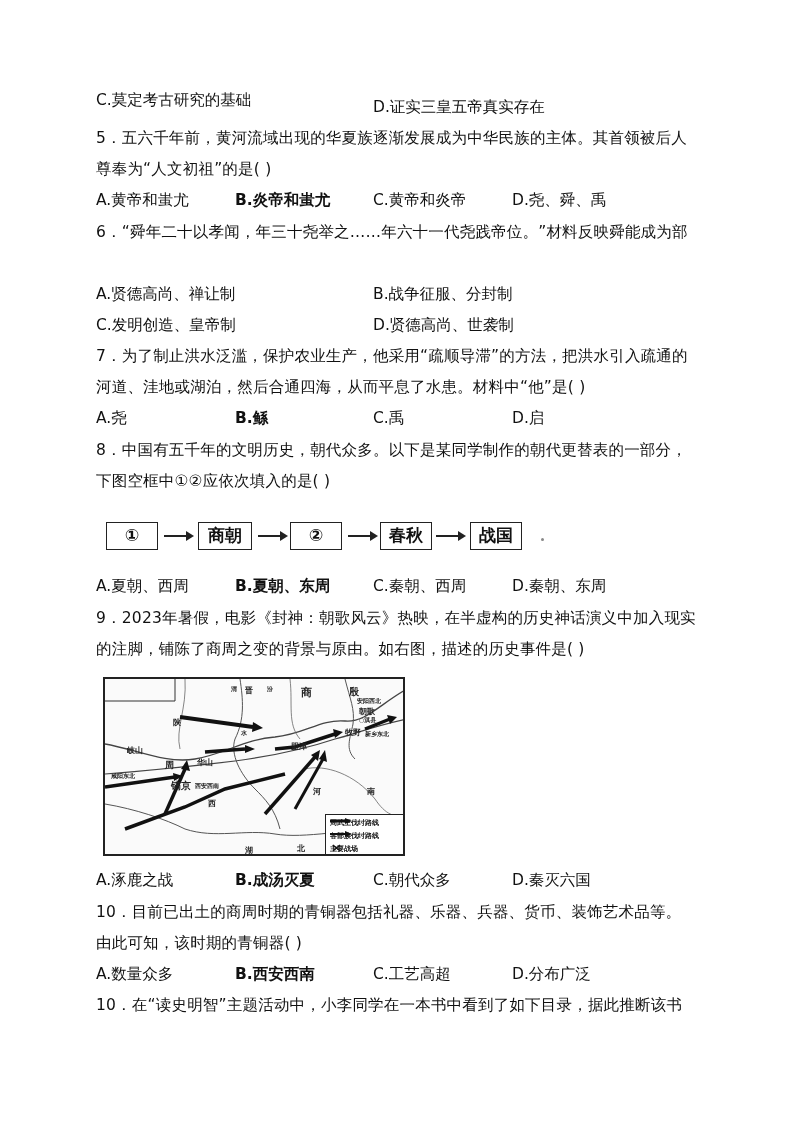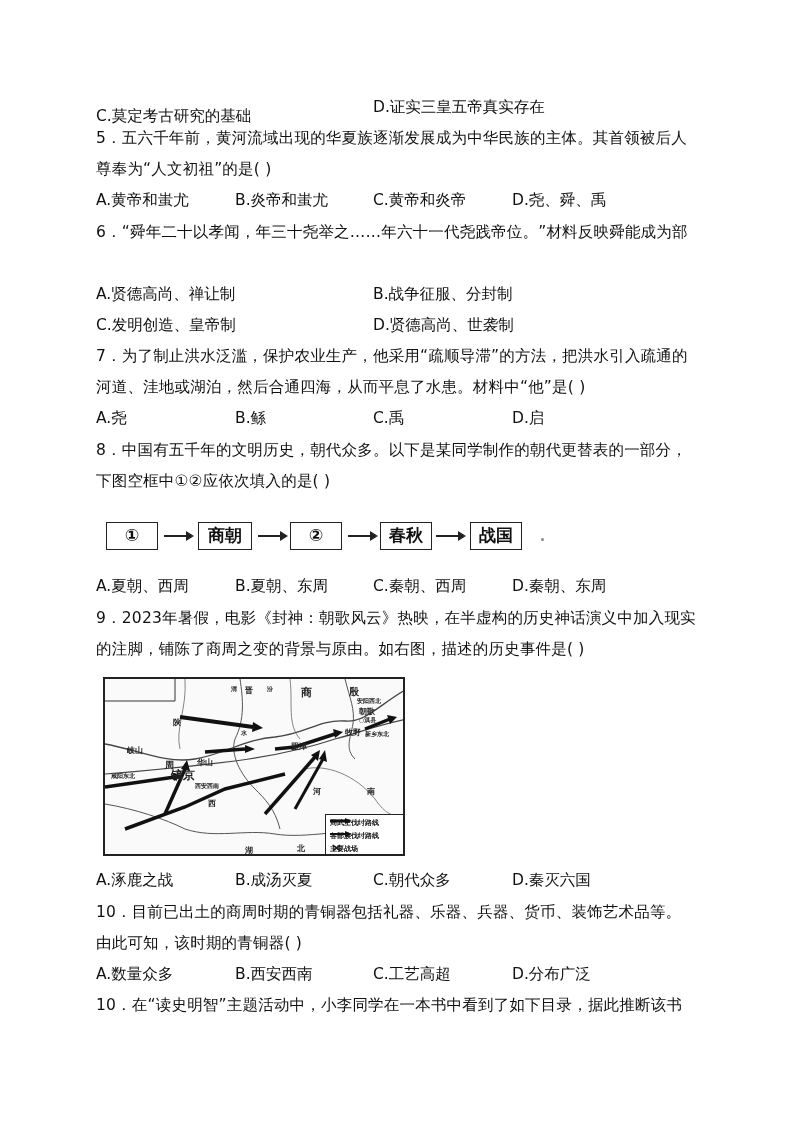--- a/index.html
+++ b/index.html
@@ -1,21 +1,21 @@
 <!DOCTYPE html>
 <html><head>
 <meta charset="utf-8">
 <style>
   html, body { margin: 0; padding: 0; background: #ffffff; }
   body { width: 794px; height: 1123px; position: relative; overflow: hidden;
          font-family: "DejaVu Sans", "Liberation Sans", sans-serif; color: #111; }
   .page { position: absolute; left: 0; top: 0; width: 794px; height: 1123px; }
   .line { position: absolute; left: 96px; font-size: 15.5px; line-height: 20px; white-space: nowrap; letter-spacing: 0.2px; }
   .opt { position: absolute; font-size: 15.5px; line-height: 20px; white-space: nowrap; }
-  .c1 { left: 96px; } .c2 { left: 235px; } .c3 { left: 373px; } .c4 { left: 512px; }
+  .c1 { left: 96px; } .c2 { left: 235px; font-weight: bold; } .c3 { left: 373px; } .c4 { left: 512px; }
   .h2 { left: 373px; }
 
   
   .flow { position: absolute; left: 106px; top: 522px; height: 30px; }
   .fbox { position: absolute; top: 0; height: 28px; border: 1.5px solid #222; box-sizing: border-box;
           font-weight: bold; font-size: 17px; line-height: 25px; text-align: center; font-family: "DejaVu Sans", sans-serif; }
   .farrow { position: absolute; top: 13px; height: 2px; background: #222; }
   .farrow::after { content: ""; position: absolute; right: -2px; top: -4px; border-left: 8px solid #222;
                    border-top: 5px solid transparent; border-bottom: 5px solid transparent; }
   .dot { position: absolute; left: 541px; top: 538px; width: 3px; height: 3px; background: #888; border-radius: 50%; }
@@ -26,21 +26,21 @@
   .mlabel { position: absolute; font-size: 8px; color: #222; white-space: nowrap; font-weight: bold; }
   .mlabel.big { font-size: 11px; }
   .legend { position: absolute; left: 220px; top: 135px; width: 80px; height: 42px; border-left: 1px solid #222; border-top: 1px solid #222; background: #fff; }
   .legend .row { position: absolute; left: 4px; font-size: 7px; white-space: nowrap; font-weight: bold; text-align: center; }
 </style>
 </head>
 <body>
 
 <div class="page">
 
-  <div class="opt c1" style="top:106px">C.莫定考古研究的基础</div>
+  <div class="opt c1" style="top:90px">C.莫定考古研究的基础</div>
   <div class="opt h2" style="top:97px">D.证实三皇五帝真实存在</div>
 
   <div class="line" style="top:128px">5．五六千年前，黄河流域出现的华夏族逐渐发展成为中华民族的主体。其首领被后人</div>
   <div class="line" style="top:159px">尊奉为“人文初祖”的是(  )</div>
   <div class="opt c1" style="top:190px">A.黄帝和蚩尤</div>
   <div class="opt c2" style="top:190px">B.炎帝和蚩尤</div>
   <div class="opt c3" style="top:190px">C.黄帝和炎帝</div>
   <div class="opt c4" style="top:190px">D.尧、舜、禹</div>
 
   <div class="line" style="top:222px">6．“舜年二十以孝闻，年三十尧举之……年六十一代尧践帝位。”材料反映舜能成为部</div>
@@ -118,21 +118,21 @@
     <span class="mlabel" style="left:252px;top:18px;font-size:6px">安阳西北</span>
     <span class="mlabel" style="left:254px;top:27px">朝歌</span>
     <span class="mlabel" style="left:254px;top:37px;font-size:6px">○淇县</span>
     <span class="mlabel" style="left:240px;top:48px">牧野</span>
     <span class="mlabel" style="left:260px;top:51px;font-size:6px">新乡东北</span>
     <span class="mlabel" style="left:186px;top:62px">盟津</span>
     <span class="mlabel" style="left:22px;top:66px">岐山</span>
     <span class="mlabel" style="left:60px;top:80px;font-size:9px">周</span>
     <span class="mlabel" style="left:92px;top:78px">华山</span>
     <span class="mlabel" style="left:6px;top:93px;font-size:6px">咸阳东北</span>
-    <span class="mlabel" style="left:66px;top:88px;font-size:12px">镐京</span>
+    <span class="mlabel" style="left:66px;top:100px;font-size:10px">镐京</span>
     <span class="mlabel" style="left:90px;top:103px;font-size:6px">西安西南</span>
     <span class="mlabel" style="left:68px;top:38px">陕</span>
     <span class="mlabel" style="left:103px;top:119px">西</span>
     <span class="mlabel" style="left:208px;top:107px">河</span>
     <span class="mlabel" style="left:262px;top:107px">南</span>
     <span class="mlabel" style="left:140px;top:166px">湖</span>
     <span class="mlabel" style="left:192px;top:164px">北</span>
     <span class="mlabel" style="left:126px;top:6px;font-size:6px">渭</span>
     <span class="mlabel" style="left:140px;top:6px">晋</span>
     <span class="mlabel" style="left:162px;top:6px;font-size:6px">汾</span>

